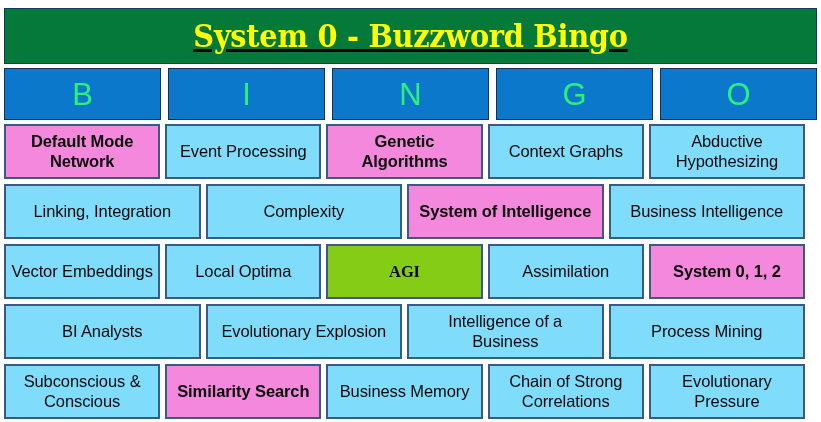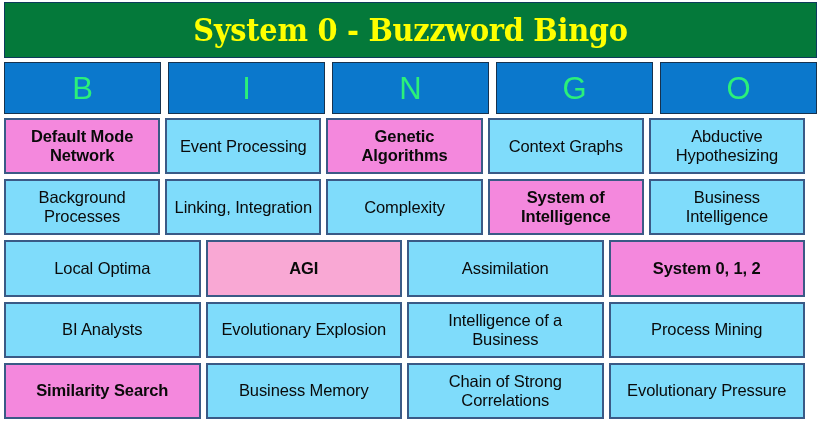--- a/index.html
+++ b/index.html
@@ -18,28 +18,29 @@
     width: 821px;
     height: 422px;
     box-sizing: border-box;
     background: #ffffff;
     display: flex;
     flex-direction: column;
   }
 
   
   .title-bar {
-    margin: 2px 4px 0 4px;
+    margin: 8px 4px 0 4px;
     height: 56px;
     background: #04793a;
     border: 1px solid #0d3b5c;
     box-sizing: border-box;
     display: flex;
     align-items: center;
     justify-content: center;
+    text-decoration: underline;
   }
   .title-text {
     color: #ffff00;
     font-family: "DejaVu Serif", serif;
     font-weight: bold;
     font-size: 31px;
     letter-spacing: -0.3px;
     line-height: 1;
     transform: scaleX(0.93);
     white-space: nowrap;
@@ -99,22 +100,23 @@
     line-height: 1.16;
     letter-spacing: -0.1px;
   }
   .cell.marked {
     background: #f488dd;
   }
   .cell.marked .cell-text {
     font-weight: bold;
   }
   .cell.free {
-    background: #f9a8d4;
+    background: #84cc16;
     border-color: #3a5a86;
+    font-family: Liberation Serif, serif;
   }
   .cell.free .cell-text {
     font-weight: bold;
   }
 </style>
 </head>
 <body>
 
 <div id="bingo-card">
 
@@ -155,37 +157,37 @@
       <div class="cell">
         <span class="cell-text">Context Graphs</span>
       </div>
       <div class="cell">
         <span class="cell-text">Abductive Hypothesizing</span>
       </div>
     </div>
 
     <div class="grid-row">
       <div class="cell">
-        <span class="cell-text">Background Processes</span>
-      </div>
-      <div class="cell">
         <span class="cell-text">Linking, Integration</span>
       </div>
       <div class="cell">
         <span class="cell-text">Complexity</span>
       </div>
       <div class="cell marked">
         <span class="cell-text">System of Intelligence</span>
       </div>
       <div class="cell">
         <span class="cell-text">Business Intelligence</span>
       </div>
     </div>
 
     <div class="grid-row">
+      <div class="cell">
+        <span class="cell-text">Vector Embeddings</span>
+      </div>
       <div class="cell">
         <span class="cell-text">Local Optima</span>
       </div>
       <div class="cell free">
         <span class="cell-text">AGI</span>
       </div>
       <div class="cell">
         <span class="cell-text">Assimilation</span>
       </div>
       <div class="cell marked">
@@ -202,20 +204,23 @@
       </div>
       <div class="cell">
         <span class="cell-text">Intelligence of a Business</span>
       </div>
       <div class="cell">
         <span class="cell-text">Process Mining</span>
       </div>
     </div>
 
     <div class="grid-row">
+      <div class="cell">
+        <span class="cell-text">Subconscious &amp; Conscious</span>
+      </div>
       <div class="cell marked">
         <span class="cell-text">Similarity Search</span>
       </div>
       <div class="cell">
         <span class="cell-text">Business Memory</span>
       </div>
       <div class="cell">
         <span class="cell-text">Chain of Strong Correlations</span>
       </div>
       <div class="cell">

